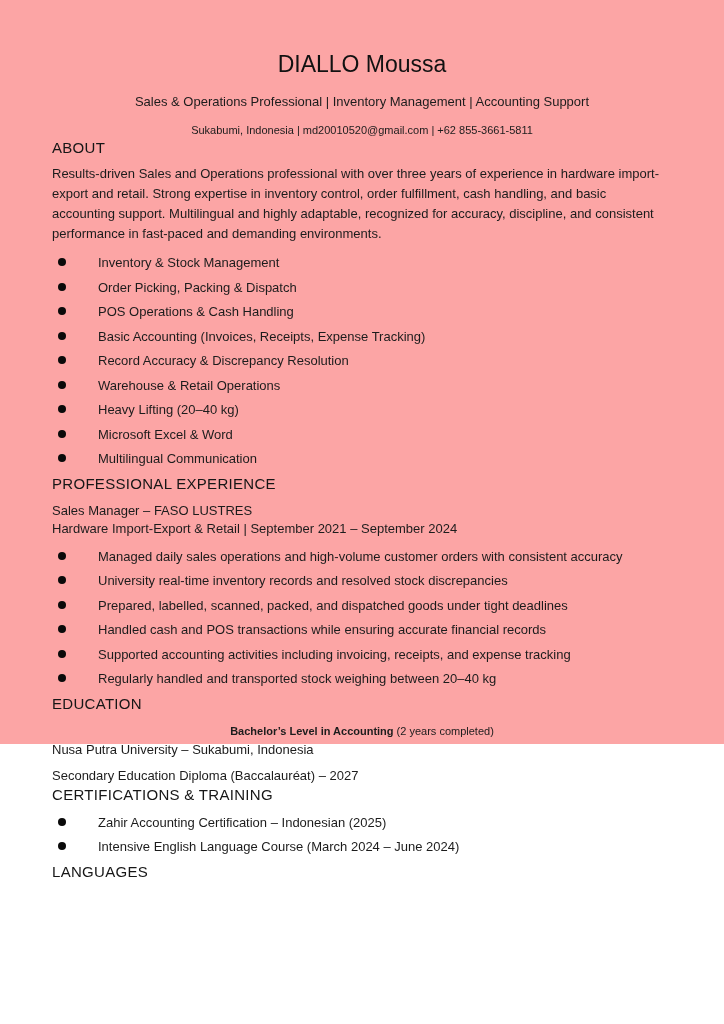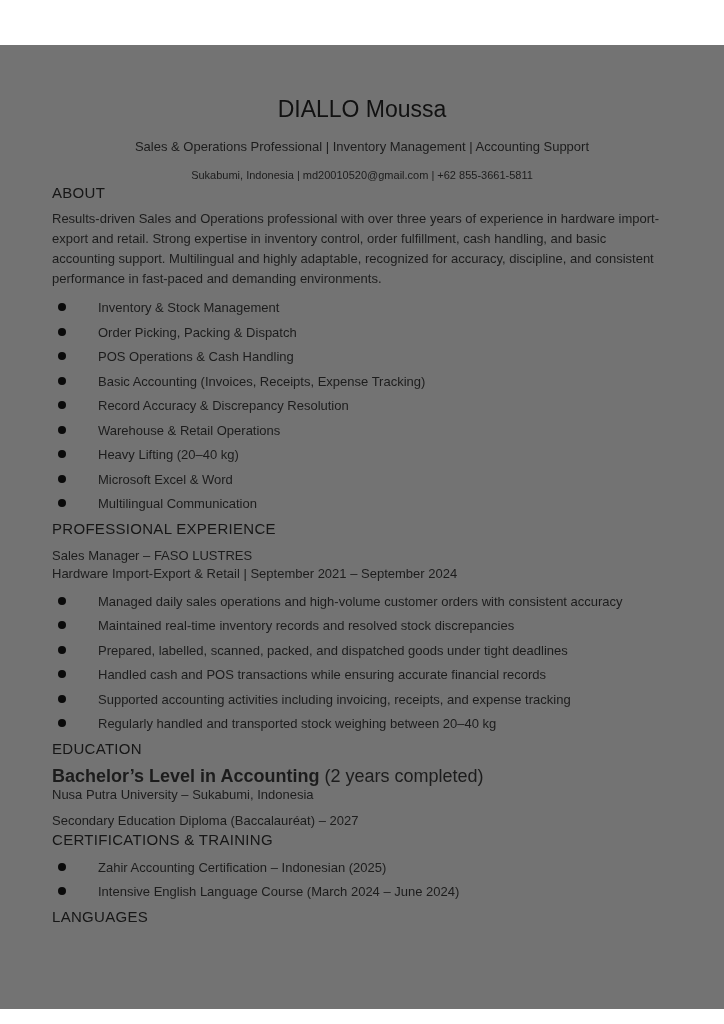--- a/index.html
+++ b/index.html
@@ -4,24 +4,23 @@
 <style>
   html, body { margin: 0; padding: 0; background: #ffffff; }
   body {
     width: 724px; height: 1024px;
     font-family: "Liberation Sans", "DejaVu Sans", sans-serif;
     color: #1c1c1c;
     overflow: hidden;
   }
   .page {
     box-sizing: border-box;
-    width: 724px; height: 964px;
+    width: 724px; height: 744px;
     padding: 50px 52px 0 52px;
-    background: #737373;
-    margin-top: 45px;
+    background: #fca5a5;
   }
   .name {
     font-size: 23px; font-weight: 400; text-align: center;
     margin: 0; line-height: 28px; color: #111;
   }
   .tagline {
     font-size: 13px; text-align: center; margin: 16px 0 0 0; line-height: 16px;
   }
   .contact {
     font-size: 11px; text-align: center; margin: 12px 0 0 0; line-height: 16px;
@@ -50,21 +49,21 @@
     flex: 0 0 auto;
     width: 8px; height: 8px; border-radius: 50%;
     background: #0a0a0a; margin: 5px 12px 0 0;
   }
   .job-title {
     font-size: 13px; font-weight: 400; margin: 9px 0 0 0; line-height: 17px;
   }
   .job-meta {
     font-size: 13px; margin: 1px 0 0 0; line-height: 18px;
   }
-  .edu-line { font-size: 18px; margin: 9px 0 0 0; line-height: 18px; }
+  .edu-line { font-size: 11px; margin: 9px 0 0 0; line-height: 18px; text-align: center; }
   .edu-line2 { font-size: 13px; margin: 1px 0 0 0; line-height: 18px; }
   .edu-secondary { font-size: 13px; margin: 8px 0 0 0; line-height: 18px; }
   .bold-run { font-weight: 700; }
 </style>
 </head>
 <body>
 
 <div class="page">
 
   <h1 class="name">DIALLO Moussa</h1>
@@ -116,21 +115,21 @@
   <h2 class="section-heading mt-exp">PROFESSIONAL EXPERIENCE</h2>
   <p class="job-title">Sales Manager – FASO LUSTRES</p>
   <p class="job-meta">Hardware Import-Export &amp; Retail | September 2021 – September 2024</p>
   <ul class="bullet-list">
       <li>
       <span class="dot"></span>
       <span>Managed daily sales operations and high-volume customer orders with consistent accuracy</span>
     </li>
       <li>
       <span class="dot"></span>
-      <span>Maintained real-time inventory records and resolved stock discrepancies</span>
+      <span>University real-time inventory records and resolved stock discrepancies</span>
     </li>
       <li>
       <span class="dot"></span>
       <span>Prepared, labelled, scanned, packed, and dispatched goods under tight deadlines</span>
     </li>
       <li>
       <span class="dot"></span>
       <span>Handled cash and POS transactions while ensuring accurate financial records</span>
     </li>
       <li>

